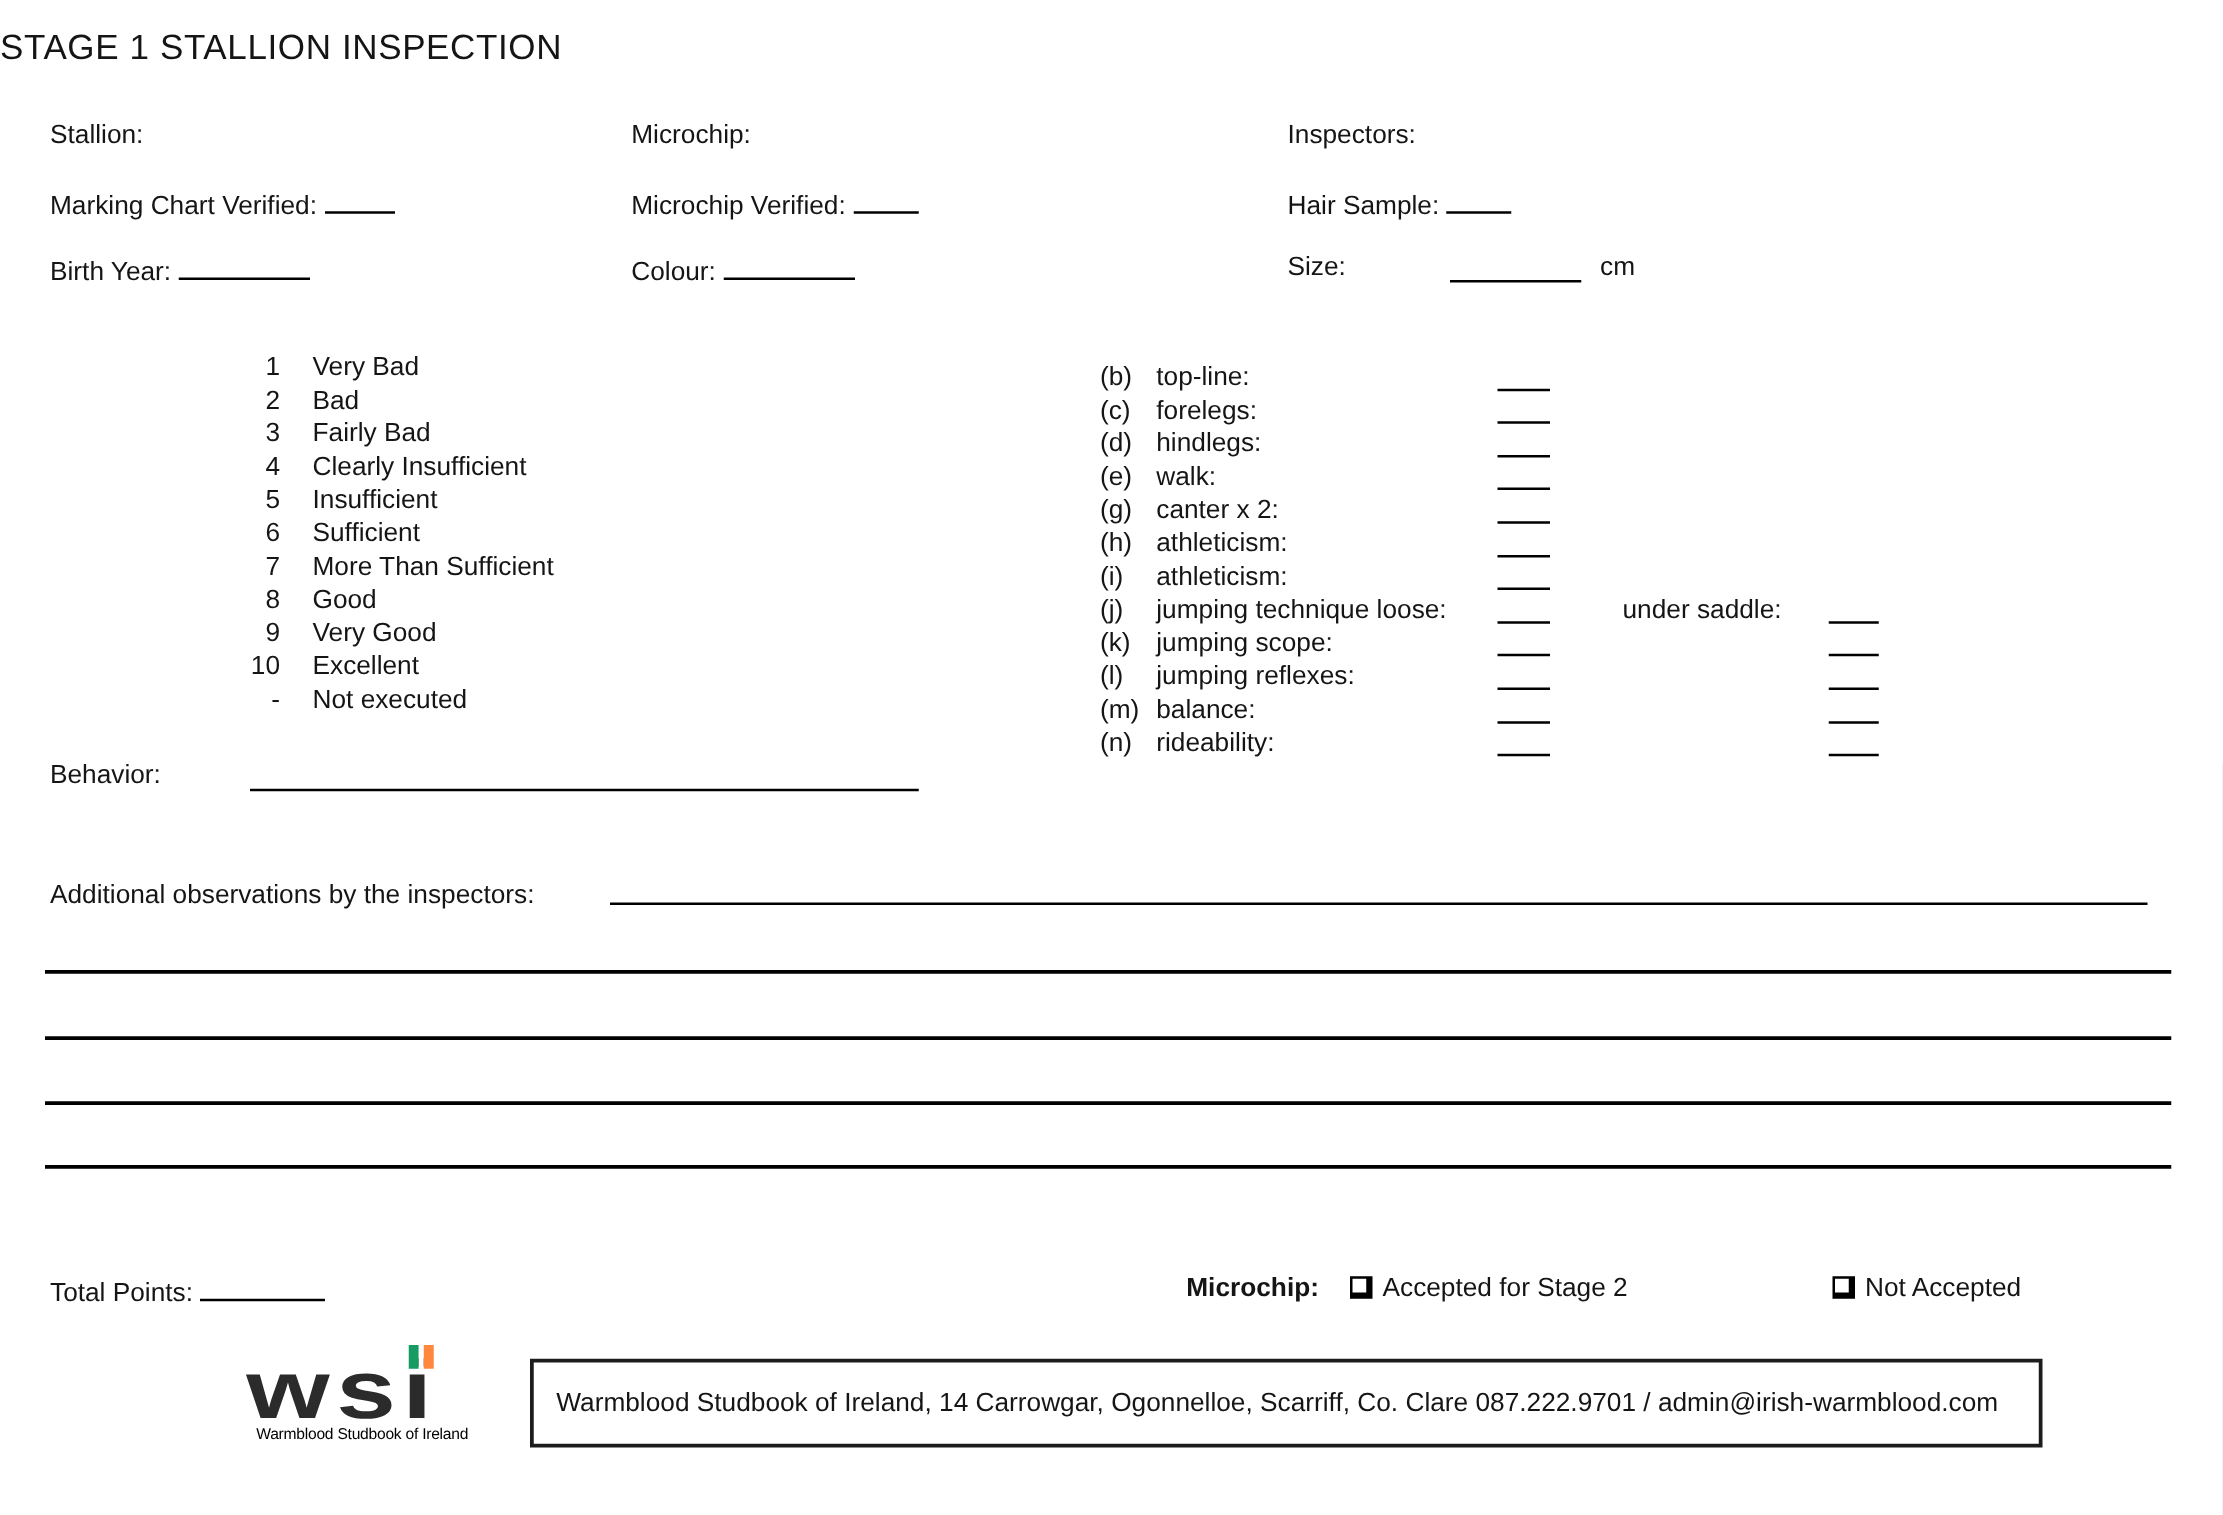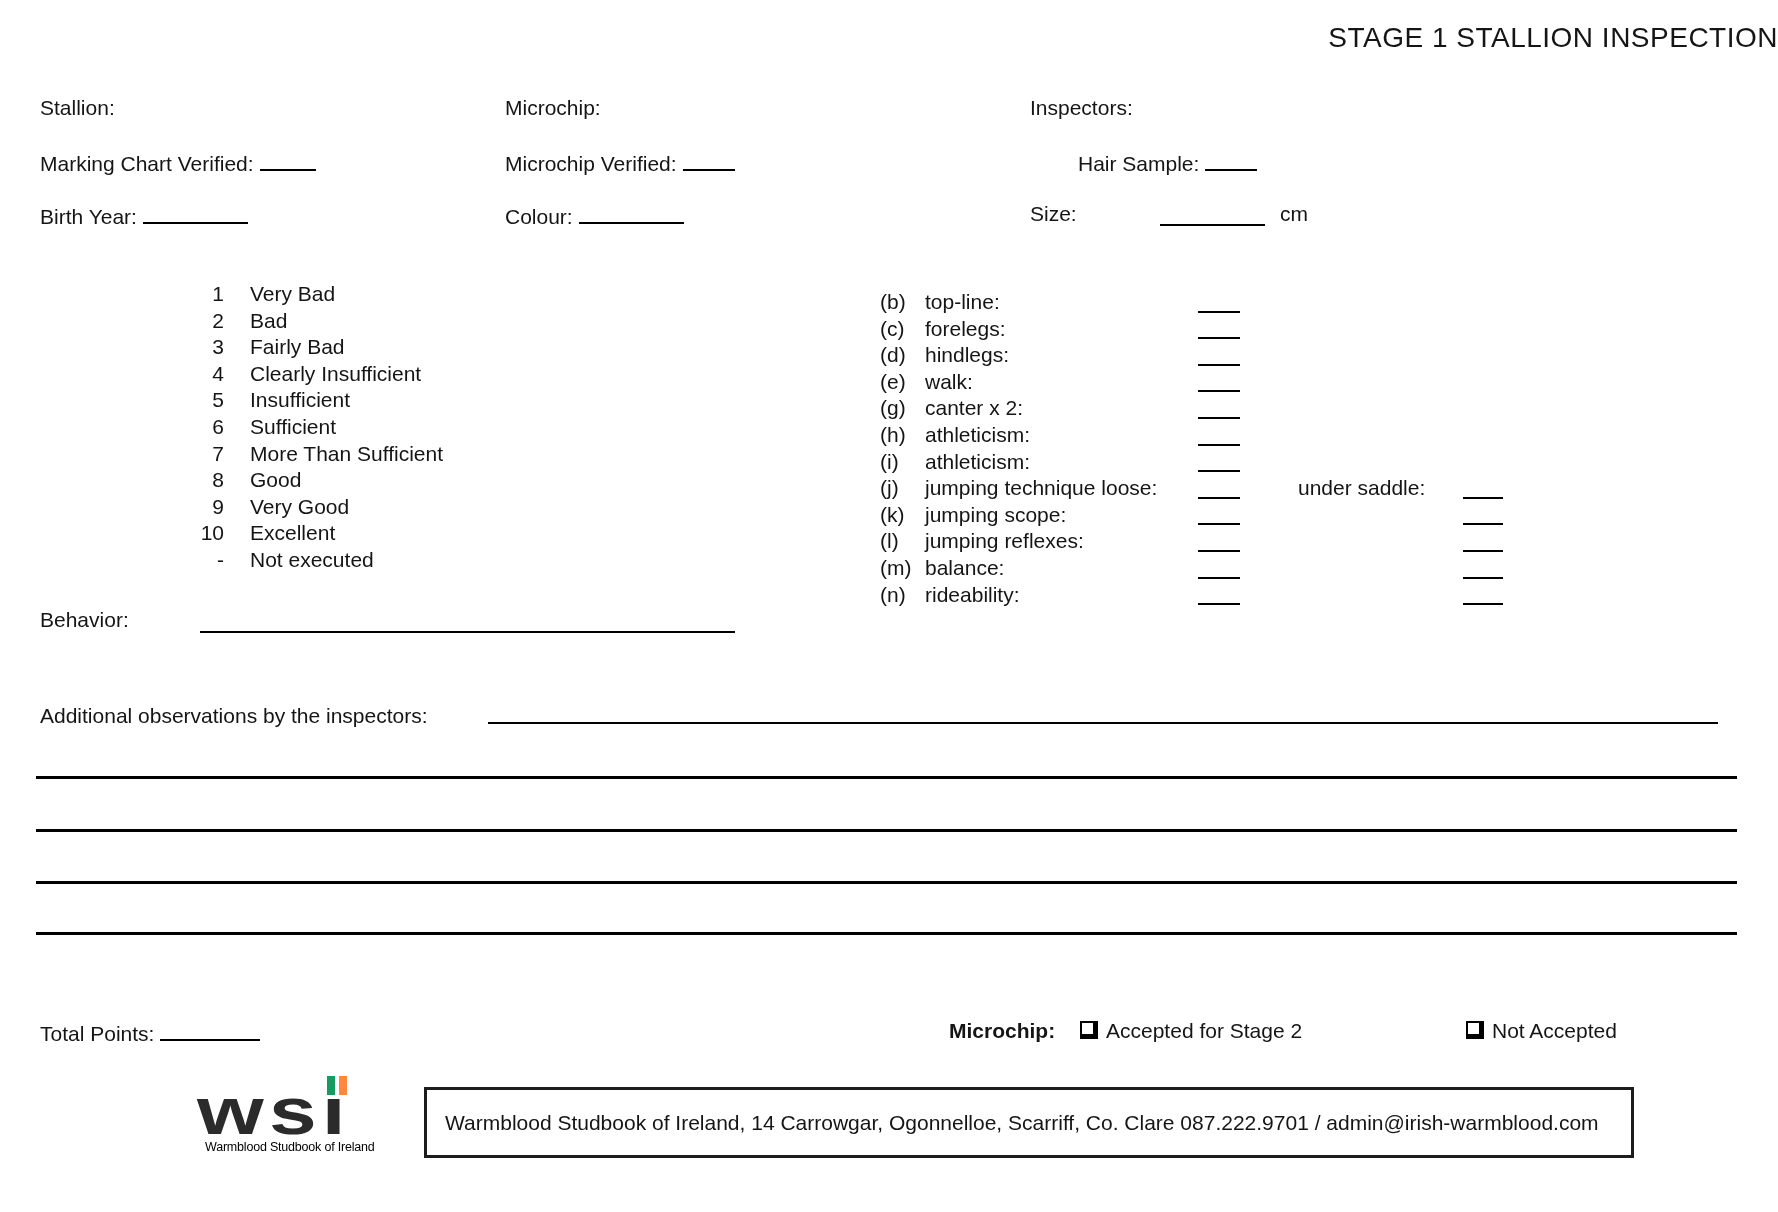--- a/index.html
+++ b/index.html
@@ -2,21 +2,21 @@
 <html><head>
 <meta charset="utf-8">
 <style>
   html,body{margin:0;padding:0;background:#e8e8e8;}
   .page{
     position:relative;width:1778px;height:1212px;background:#ffffff;
     font-family:"Liberation Sans","DejaVu Sans",sans-serif;
     color:#151515;overflow:hidden;
   }
   .abs{position:absolute;}
-  .title{left:0;right:0;top:22px;text-align:right;font-size:28px;letter-spacing:0.5px;}
+  .title{left:0;right:0;top:22px;text-align:left;font-size:28px;letter-spacing:0.5px;}
   .lbl{font-size:21px;line-height:26px;white-space:nowrap;}
   .blank{display:inline-block;height:21px;border-bottom:2px solid #000;vertical-align:baseline;margin-left:6px;}
   .hline{position:absolute;border-top:2px solid #000;height:0;}
   .bigline{position:absolute;border-top:3px solid #000;height:0;left:36px;width:1701px;}
   
   .scale{left:150px;top:281px;}
   .srow{height:26.6px;font-size:21px;line-height:26.6px;white-space:nowrap;}
   .snum{display:inline-block;width:74px;text-align:right;}
   .slab{margin-left:26px;margin-top:48px;}
   
@@ -52,21 +52,21 @@
   <div class="abs lbl" style="left:40px;top:95px;">Stallion:</div>
   <div class="abs lbl" style="left:505px;top:95px;">Microchip:</div>
   <div class="abs lbl" style="left:1030px;top:95px;">Inspectors:</div>
 
   <div class="abs lbl" style="left:40px;top:148px;">
     <span>Marking Chart Verified:</span><span class="blank" style="width:56px;"></span>
   </div>
   <div class="abs lbl" style="left:505px;top:148px;">
     <span>Microchip Verified:</span><span class="blank" style="width:52px;"></span>
   </div>
-  <div class="abs lbl" style="left:1030px;top:148px;margin-left:48px;">
+  <div class="abs lbl" style="left:1030px;top:148px;">
     <span>Hair Sample:</span><span class="blank" style="width:52px;"></span>
   </div>
 
   <div class="abs lbl" style="left:40px;top:201px;">
     <span>Birth Year:</span><span class="blank" style="width:105px;"></span>
   </div>
   <div class="abs lbl" style="left:505px;top:201px;">
     <span>Colour:</span><span class="blank" style="width:105px;"></span>
   </div>
   <div class="abs lbl" style="left:1030px;top:201px;">Size:</div>

